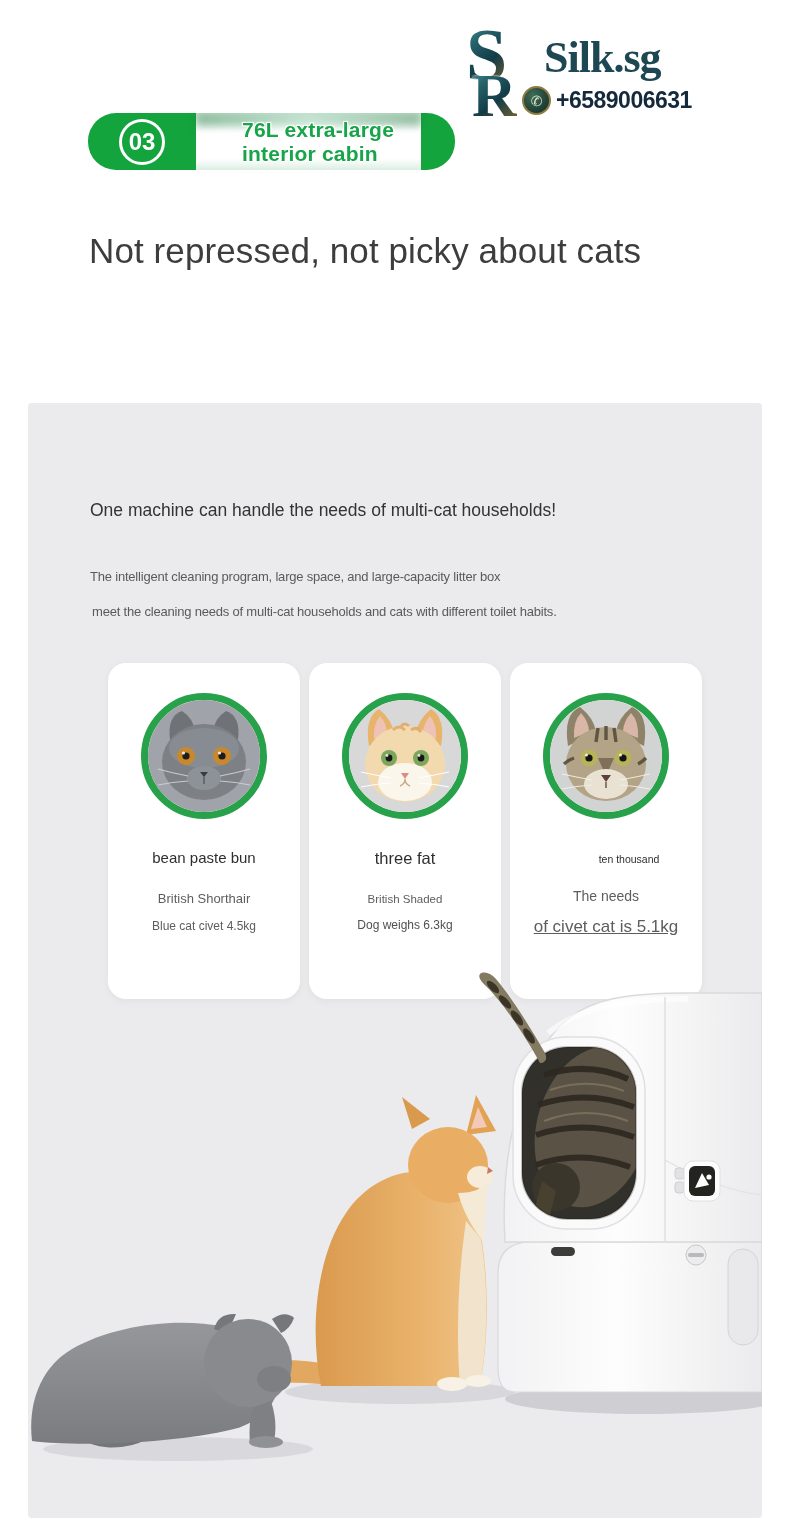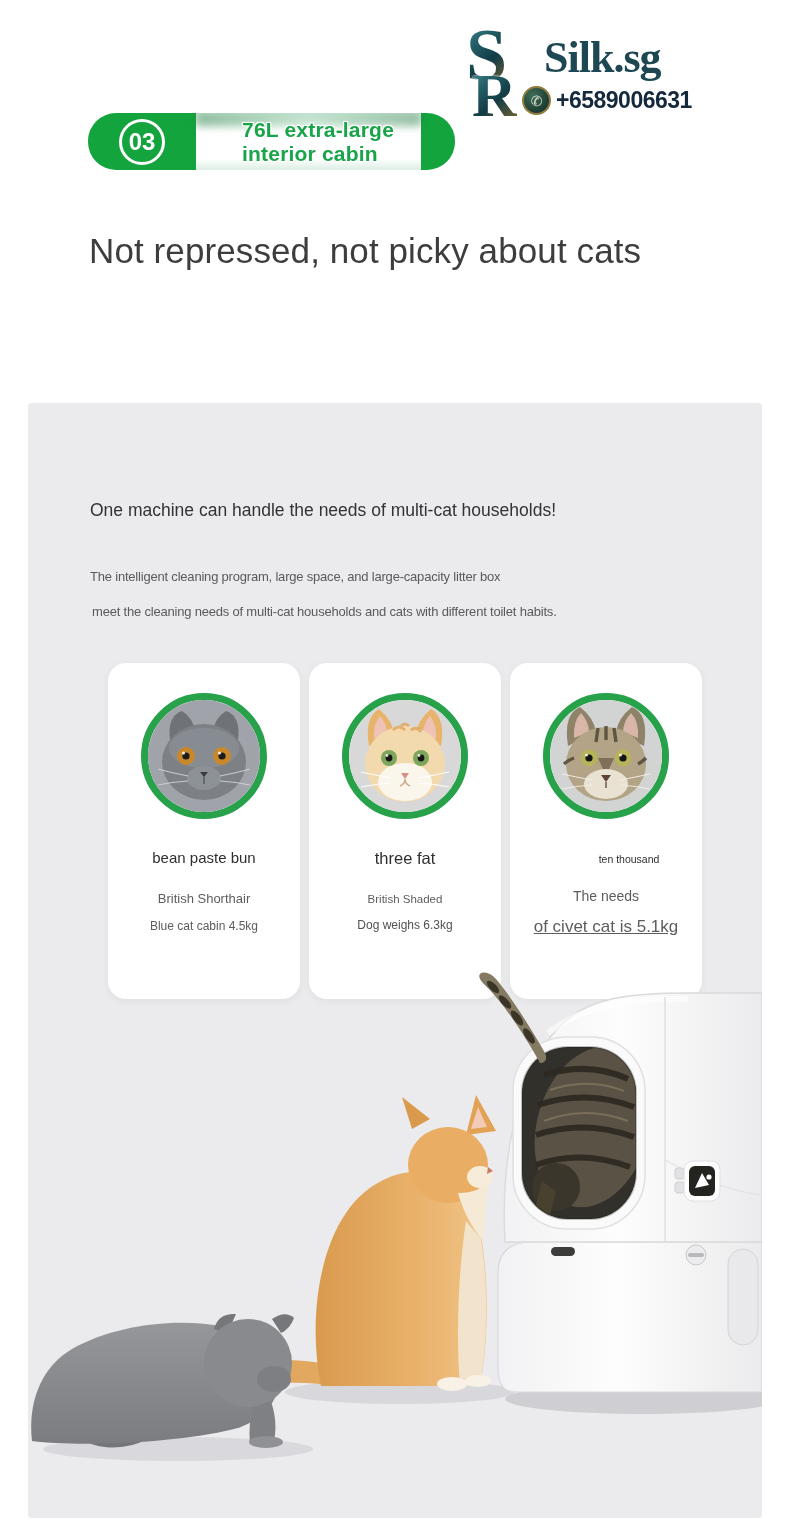--- a/index.html
+++ b/index.html
@@ -121,21 +121,21 @@
           <g stroke="#cfd3d8" stroke-width="1.2" fill="none" opacity=".9">
             <path d="M40 76 Q24 73 10 69"></path>
             <path d="M40 81 Q24 82 10 85"></path>
             <path d="M72 76 Q88 73 102 69"></path>
             <path d="M72 81 Q88 82 102 85"></path>
           </g>
         </svg>
       </div>
       <div class="nickname">bean paste bun</div>
       <div class="cline2">British Shorthair</div>
-      <div class="cline3">Blue cat cabin 4.5kg</div>
+      <div class="cline3">Blue cat civet 4.5kg</div>
     </div>
 
     <div class="cat-card">
       <div class="photo-ring">
         <svg viewBox="0 0 112 112">
           <rect width="112" height="112" fill="#d8d8d8"></rect>
           <path d="M20 46 Q15 18 30 9 Q43 20 45 33 Z" fill="#e8b36a"></path>
           <path d="M25 39 Q24 24 31 16 Q38 24 38 33 Z" fill="#eec3b6"></path>
           <path d="M92 46 Q97 18 82 9 Q69 20 67 33 Z" fill="#e8b36a"></path>
           <path d="M87 39 Q88 24 81 16 Q74 24 74 33 Z" fill="#eec3b6"></path>

